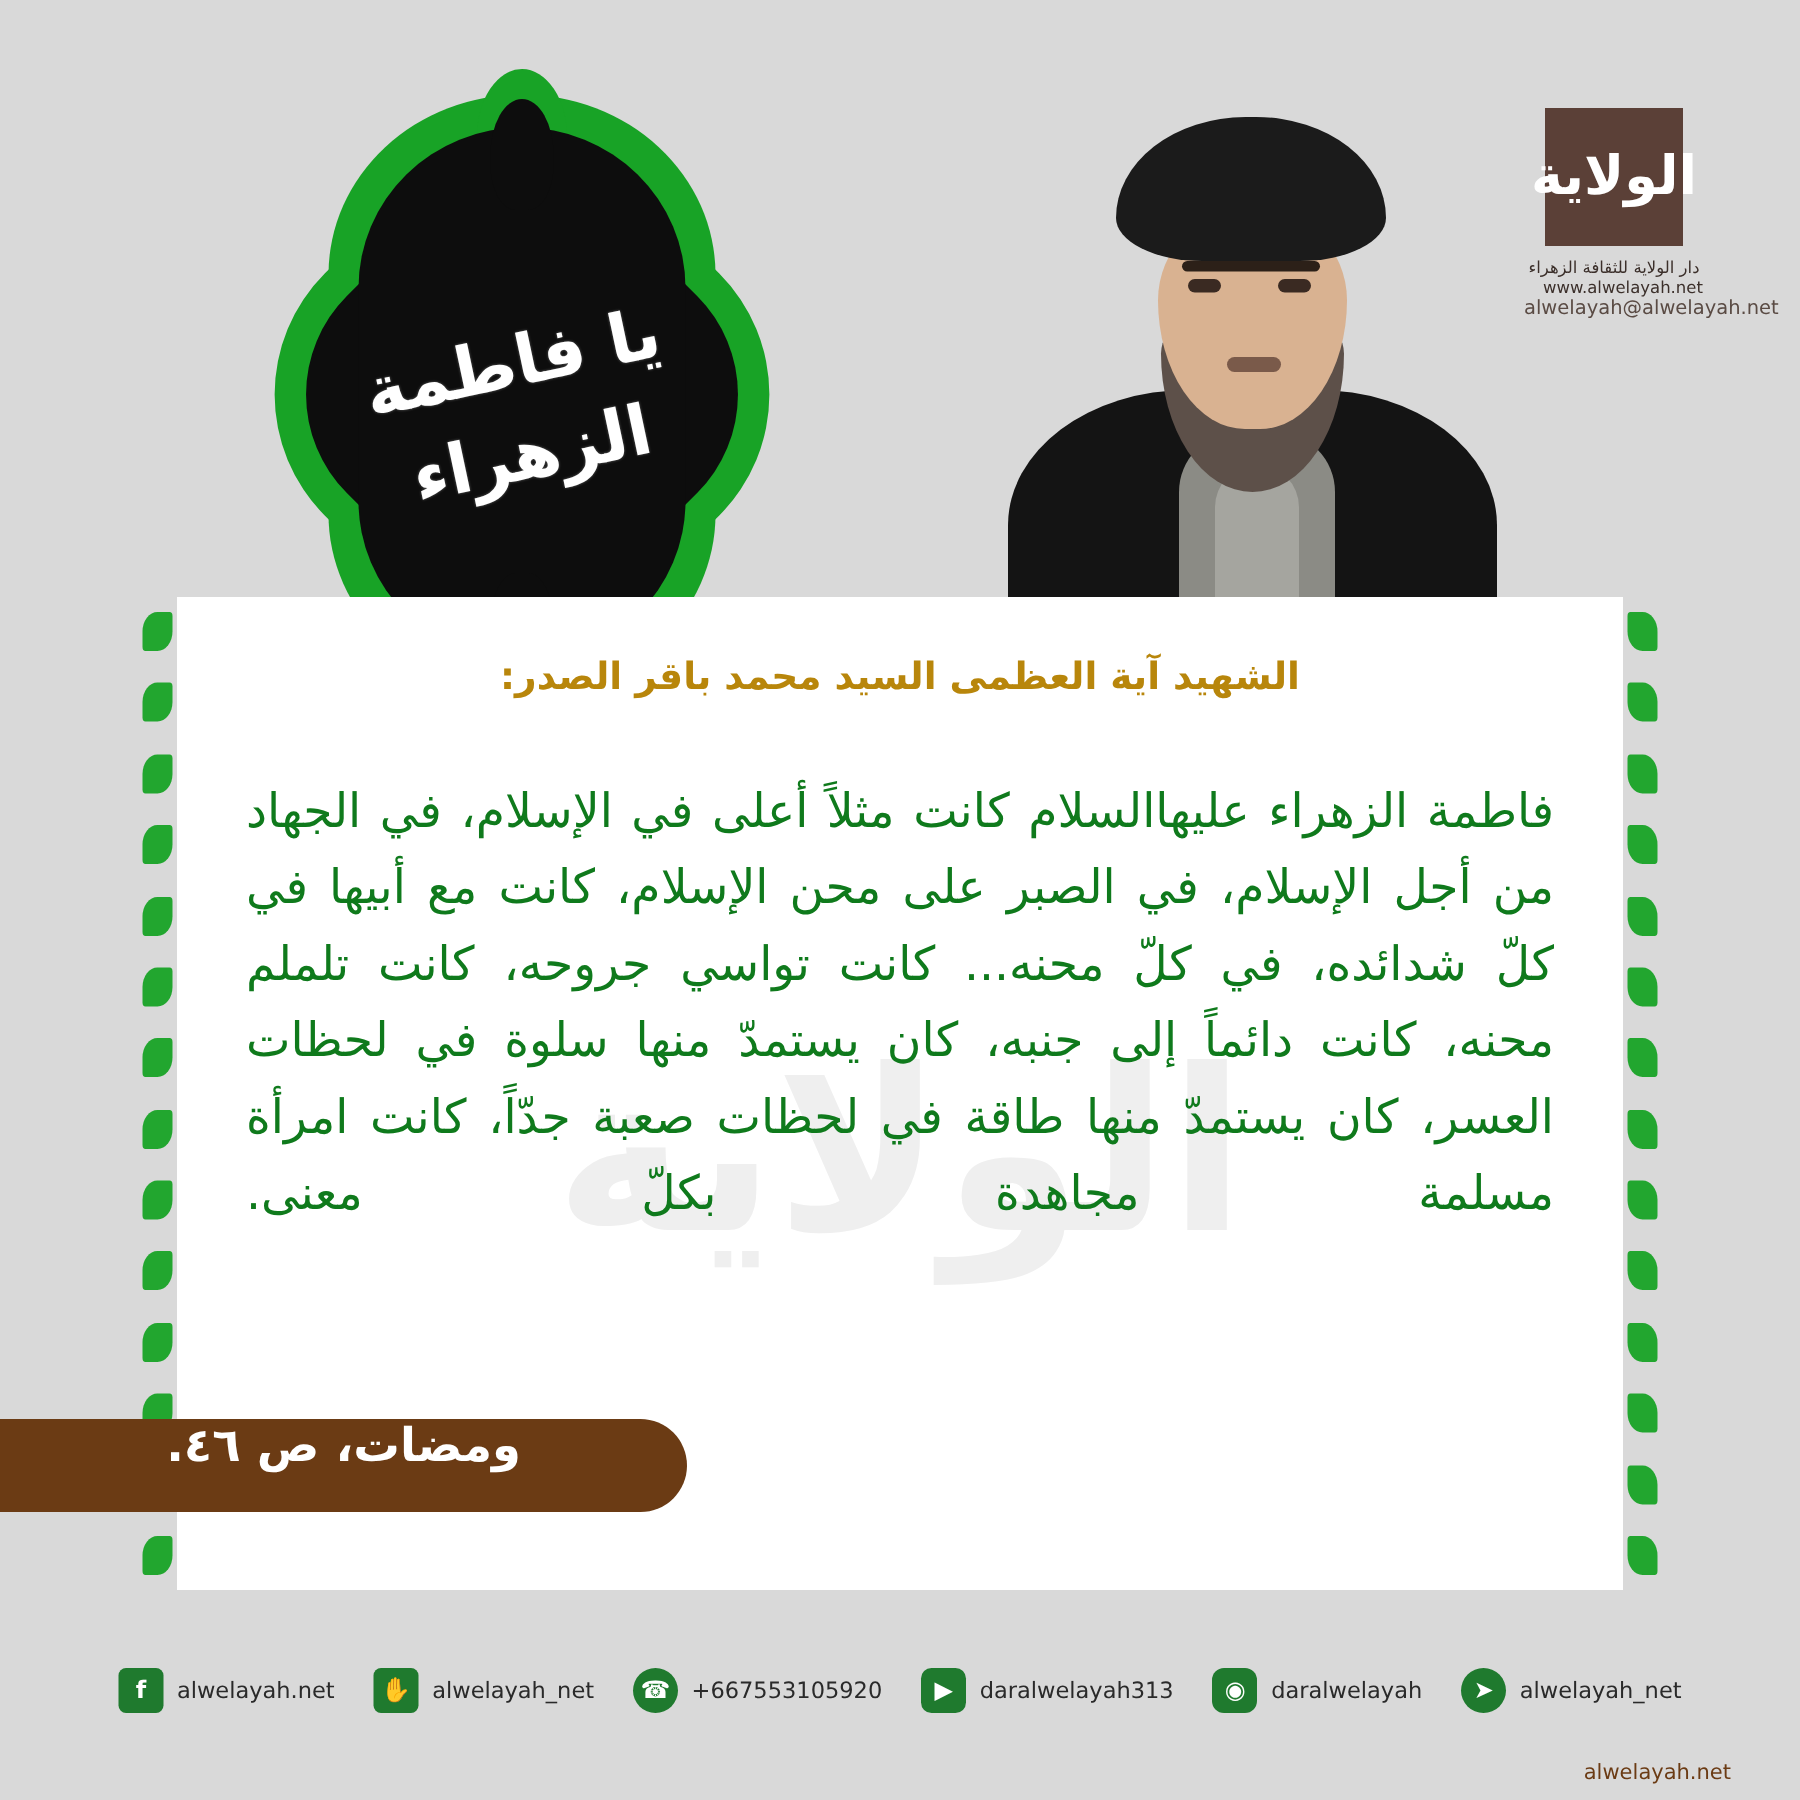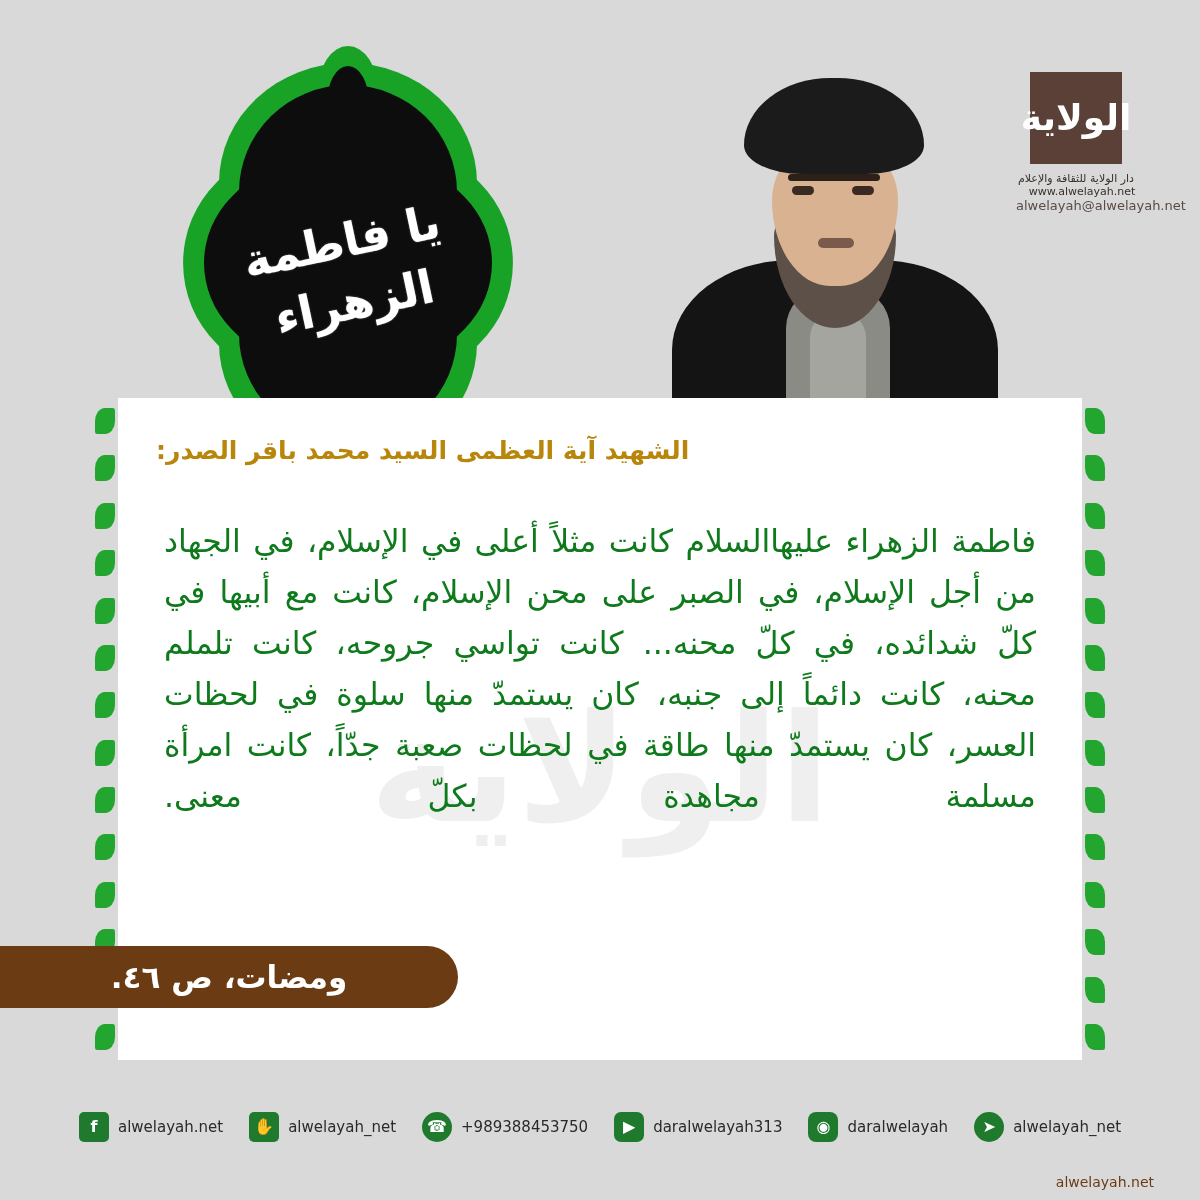--- a/index.html
+++ b/index.html
@@ -187,21 +187,21 @@
     font-size: 150px;
     color: #efefef;
     font-weight: 700;
     pointer-events: none;
     user-select: none;
   }
   .card .speaker {
     position: absolute;
     right: 38px; top: 38px;
     left: 38px;
-    text-align: left;
+    text-align: center;
     color: #b8860b;
     font-size: 25px;
     font-weight: 700;
   }
   .card .quote {
     position: absolute;
     right: 46px; left: 46px; top: 118px;
     text-align: justify;
     text-align-last: justify;
     color: #0f7a1c;
@@ -231,21 +231,21 @@
   }
   .scallop.right i { border-radius: 10% 50% 10% 50%; }
 
   
   .ribbon {
     position: absolute;
     left: 0; top: 946px;
     width: 458px; height: 62px;
     background: #6b3b14;
     border-radius: 0 32px 32px 0;
-    display: flex; align-items: center; justify-content: center;
+    display: flex; justify-content: center;
   }
   .ribbon span {
     color: #ffffff;
     font-size: 31px;
     font-weight: 700;
   }
 
   
   .footer {
     position: absolute;
@@ -319,21 +319,21 @@
     <div class="eyeL"></div>
     <div class="eyeR"></div>
     <div class="mouth"></div>
     <div class="turban"></div>
   </div>
 
   <div class="logo-block">
     <div class="mark">
       <span class="glyph">الولاية</span>
     </div>
-    <div class="l1">دار الولاية للثقافة والإعلام</div>
+    <div class="l1">دار الولاية للثقافة الزهراء</div>
     <div class="l2">www.alwelayah.net</div>
     <div class="l3">alwelayah@alwelayah.net</div>
   </div>
 
   <div class="scallop left">
     <i></i>
     <i></i>
     <i></i>
     <i></i>
     <i></i>
@@ -382,21 +382,21 @@
         <span class="lbl">alwelayah.net</span>
       </div>
 
       <div class="social">
         <span class="ico tw">✋</span>
         <span class="lbl">alwelayah_net</span>
       </div>
 
       <div class="social">
         <span class="ico wa">☎</span>
-        <span class="lbl">+989388453750</span>
+        <span class="lbl">+667553105920</span>
       </div>
 
       <div class="social">
         <span class="ico yt">▶</span>
         <span class="lbl">daralwelayah313</span>
       </div>
 
       <div class="social">
         <span class="ico ig">◉</span>
         <span class="lbl">daralwelayah</span>

